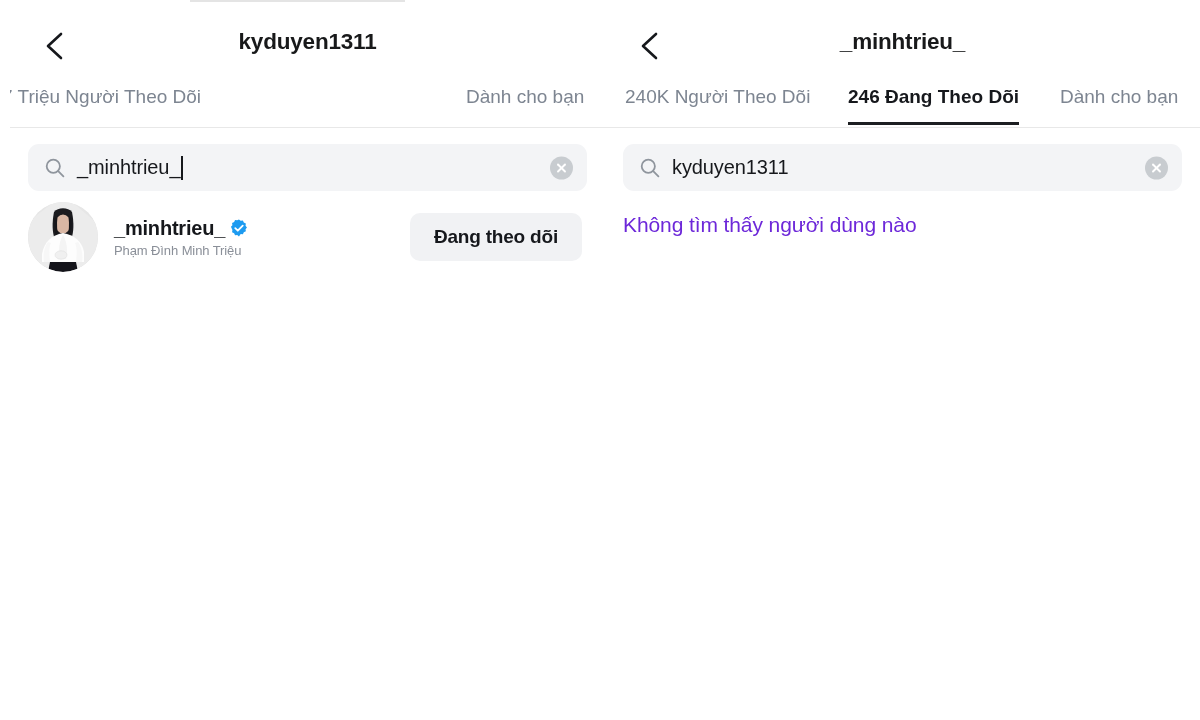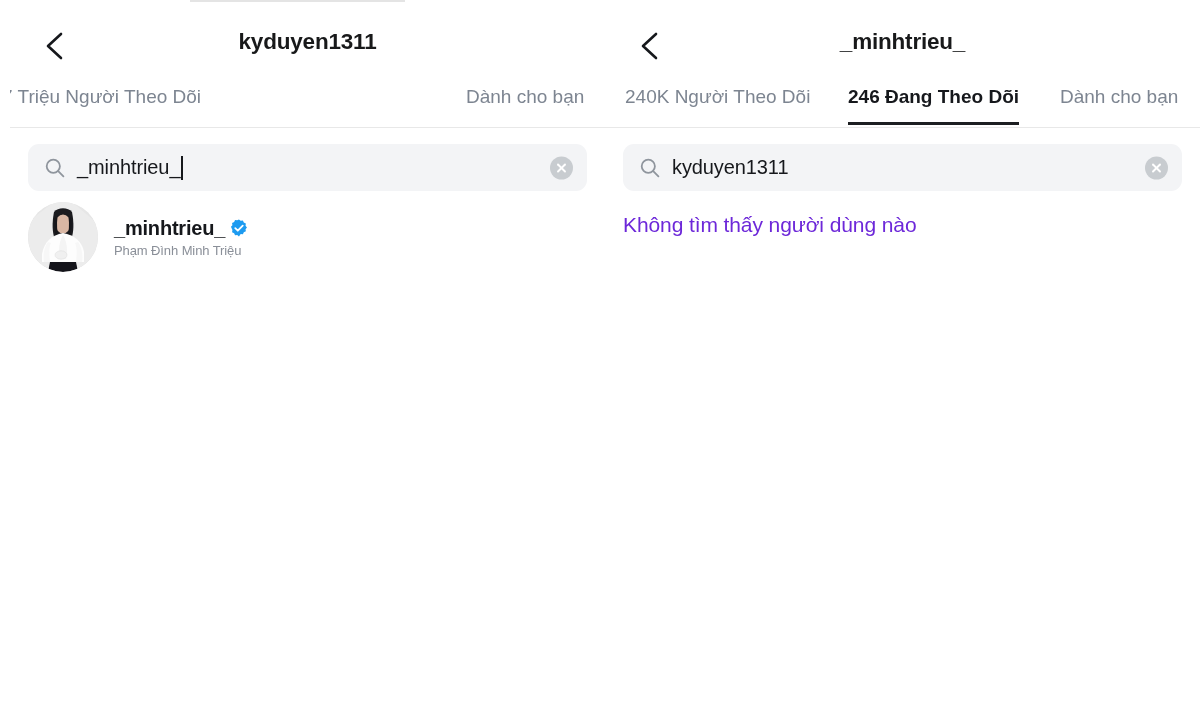--- a/index.html
+++ b/index.html
@@ -294,20 +294,21 @@
       <div class="result-text">
         <div class="uname-line">
           <span class="uname">_minhtrieu_</span>
           <svg class="verified" viewBox="0 0 24 24">
             <path d="M12 1.2l2.5 2.1 3.2-.5 1.3 3 3 1.3-.5 3.2 2.1 2.5-2.1 2.5.5 3.2-3 1.3-1.3 3-3.2-.5L12 25.8 9.5 23.7l-3.2.5-1.3-3-3-1.3.5-3.2L0.4 12l2.1-2.5-.5-3.2 3-1.3 1.3-3 3.2.5z" transform="scale(0.92) translate(1,-0.6)" fill="#1d9bf0"></path>
             <polyline points="7,12.3 10.4,15.6 17,8.9" fill="none" stroke="#ffffff" stroke-width="2.4" stroke-linecap="round" stroke-linejoin="round"></polyline>
           </svg>
         </div>
         <div class="fullname">Phạm Đình Minh Triệu</div>
       </div>
+      <button class="follow-btn">Đang theo dõi</button>
     </div>
   </div>
 
   <div class="panel p2">
 
     <div class="nav-header">
       <div class="back-btn">
         <svg width="26" height="32" viewBox="0 0 26 32">
           <polyline points="18,4 5,16 18,28" fill="none" stroke="#16181c" stroke-width="2.6" stroke-linecap="round" stroke-linejoin="round"></polyline>
         </svg>

